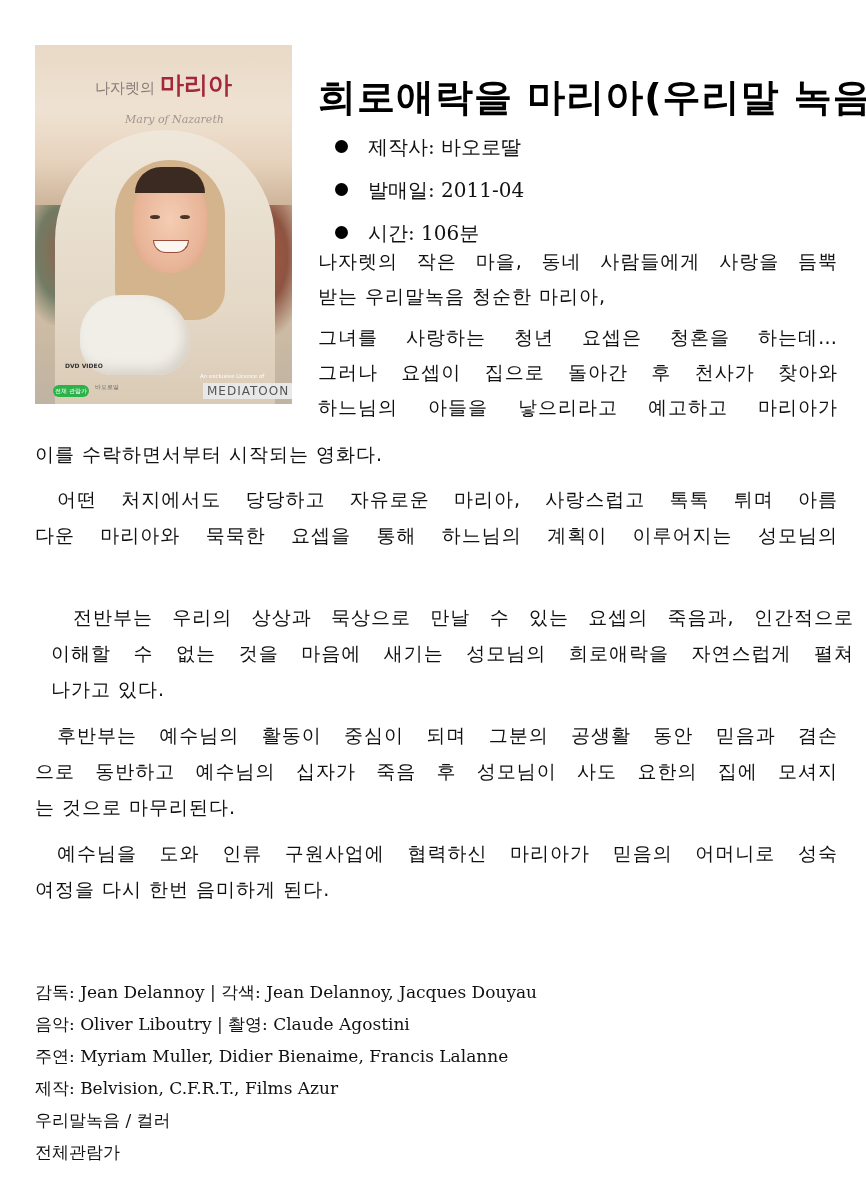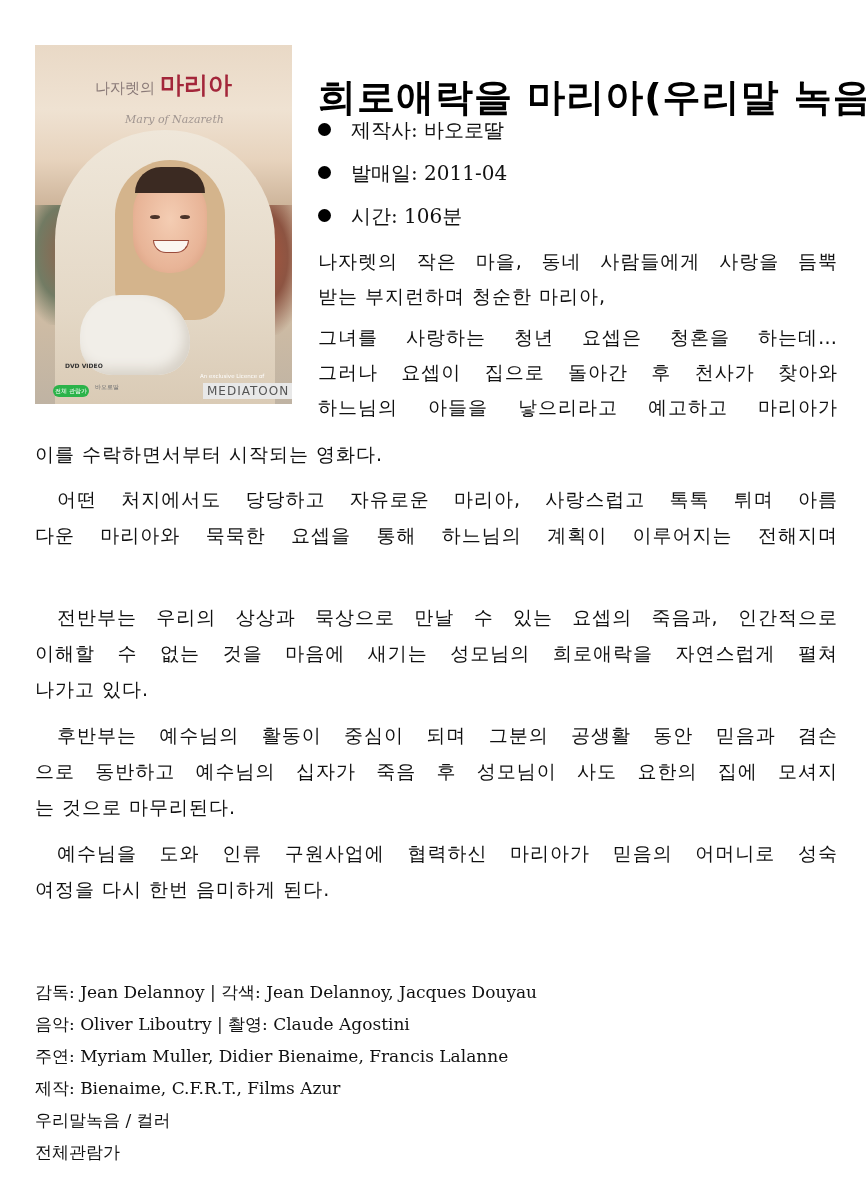--- a/index.html
+++ b/index.html
@@ -84,21 +84,21 @@
   .cover .mediatoon {
     position: absolute; left: 168px; top: 338px; padding: 3px 4px; background: #e8e8e8;
     font-family: "DejaVu Sans", sans-serif; font-size: 12px; letter-spacing: 1px; color: #555; line-height: 10px;
   }
 
   .title {
     position: absolute; left: 318px; top: 44px;
     font-family: "DejaVu Sans", sans-serif; font-size: 38px; font-weight: bold;
     letter-spacing: 1px; color: #000000; white-space: nowrap; line-height: 56px;
   }
-  .meta-list { position: absolute; left: 318px; top: 112px; margin: 0; padding: 0; list-style: none; }
+  .meta-list { position: absolute; left: 318px; top: 112px; margin: 17px; padding: 0; list-style: none; }
   .meta-item {
     height: 43px; line-height: 36px; font-size: 20px; white-space: nowrap;
     font-family: "DejaVu Serif", serif;
   }
   .meta-item .bullet { display: inline-block; width: 13px; height: 13px; border-radius: 50%; background: #000; margin-right: 20px; vertical-align: 1px; }
 
   .wrap-text {
     position: absolute; left: 318px; top: 244px; width: 520px;
     font-size: 19px; line-height: 35px; text-align: justify; text-align-last: justify;
     font-family: "DejaVu Sans", sans-serif; letter-spacing: 1px;
@@ -156,53 +156,53 @@
   <li class="meta-item">
     <span class="bullet"></span><span>발매일: 2011-04</span>
   </li>
   <li class="meta-item">
     <span class="bullet"></span><span>시간: 106분</span>
   </li>
 </ul>
 
 <div class="wrap-text">
   <span class="line">나자렛의 작은 마을, 동네 사람들에게 사랑을 듬뿍</span>
-  <span class="line line-tl">받는 부지런하며 청순한 마리아,</span>
+  <span class="line line-tl">받는 우리말녹음 청순한 마리아,</span>
   <span class="line gap"></span>
   <span class="line">그녀를 사랑하는 청년 요셉은 청혼을 하는데…</span>
   <span class="line">그러나 요셉이 집으로 돌아간 후 천사가 찾아와</span>
   <span class="line">하느님의 아들을 낳으리라고 예고하고 마리아가</span>
 </div>
 
 <div class="full" style="top:436px;">
   <span class="line last">이를 수락하면서부터 시작되는 영화다.</span>
 </div>
 
 <div class="full" style="top:481px;">
   <span class="line indent">어떤 처지에서도 당당하고 자유로운 마리아, 사랑스럽고 톡톡 튀며 아름</span>
-  <span class="line">다운 마리아와 묵묵한 요셉을 통해 하느님의 계획이 이루어지는 전해지며</span>
-</div>
-
-<div class="full" style="top:599px;">
+  <span class="line">다운 마리아와 묵묵한 요셉을 통해 하느님의 계획이 이루어지는 성모님의</span>
+</div>
+
+<div class="full" style="top:599px;margin-left:16px;">
   <span class="line indent">전반부는 우리의 상상과 묵상으로 만날 수 있는 요셉의 죽음과, 인간적으로</span>
   <span class="line">이해할 수 없는 것을 마음에 새기는 성모님의 희로애락을 자연스럽게 펼쳐</span>
   <span class="line last">나가고 있다.</span>
 </div>
 
 <div class="full" style="top:717px;">
   <span class="line indent">후반부는 예수님의 활동이 중심이 되며 그분의 공생활 동안 믿음과 겸손</span>
   <span class="line">으로 동반하고 예수님의 십자가 죽음 후 성모님이 사도 요한의 집에 모셔지</span>
   <span class="line last">는 것으로 마무리된다.</span>
 </div>
 
 <div class="full" style="top:835px;">
   <span class="line indent">예수님을 도와 인류 구원사업에 협력하신 마리아가 믿음의 어머니로 성숙</span>
   <span class="line last">여정을 다시 한번 음미하게 된다.</span>
 </div>
 
 <div class="credits">
   <div class="row">감독: Jean Delannoy | 각색: Jean Delannoy, Jacques Douyau</div>
   <div class="row">음악: Oliver Liboutry | 촬영: Claude Agostini</div>
   <div class="row">주연: Myriam Muller, Didier Bienaime, Francis Lalanne</div>
-  <div class="row">제작: Bienaime, C.F.R.T., Films Azur</div>
+  <div class="row">제작: Belvision, C.F.R.T., Films Azur</div>
   <div class="row">우리말녹음 / 컬러</div>
   <div class="row">전체관람가</div>
 </div>
 
 </body></html>

